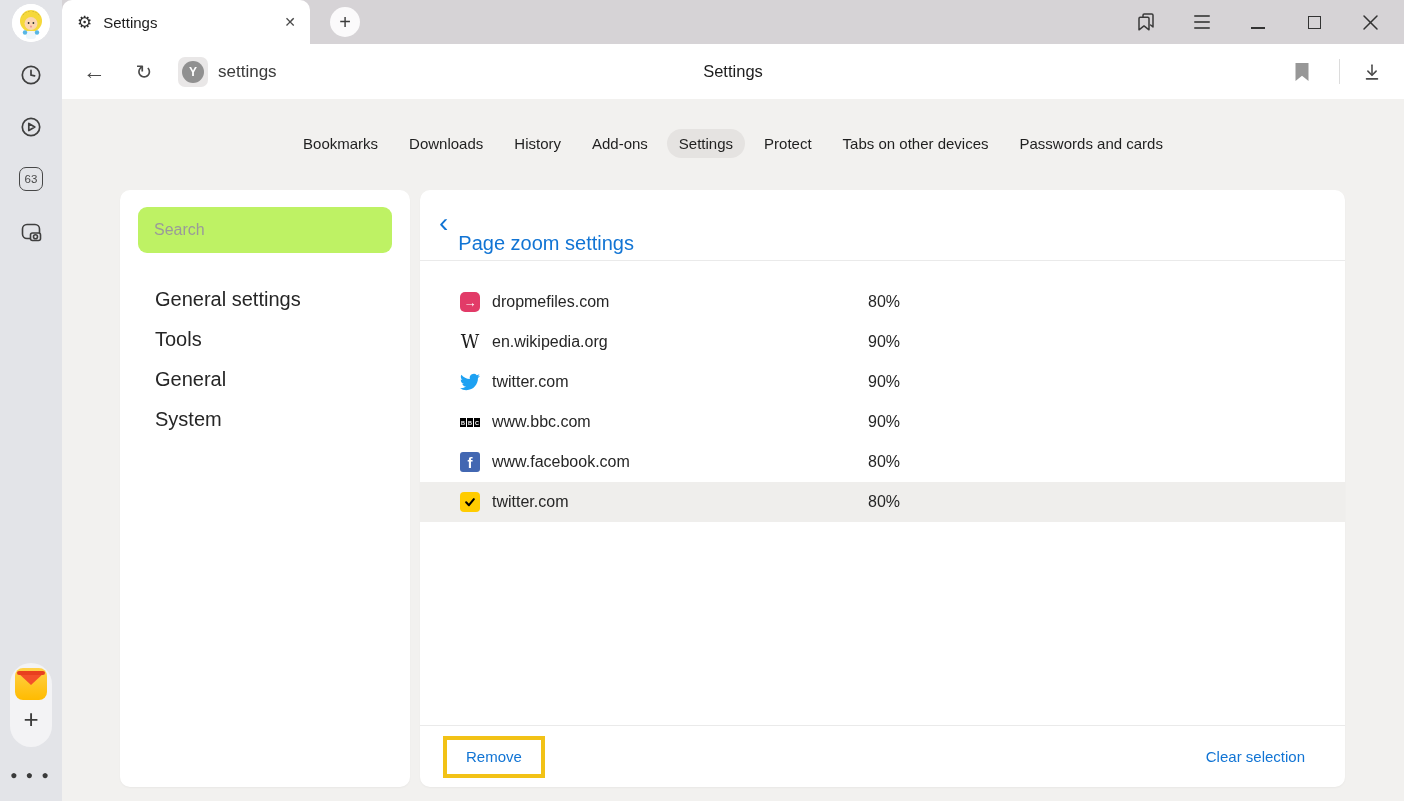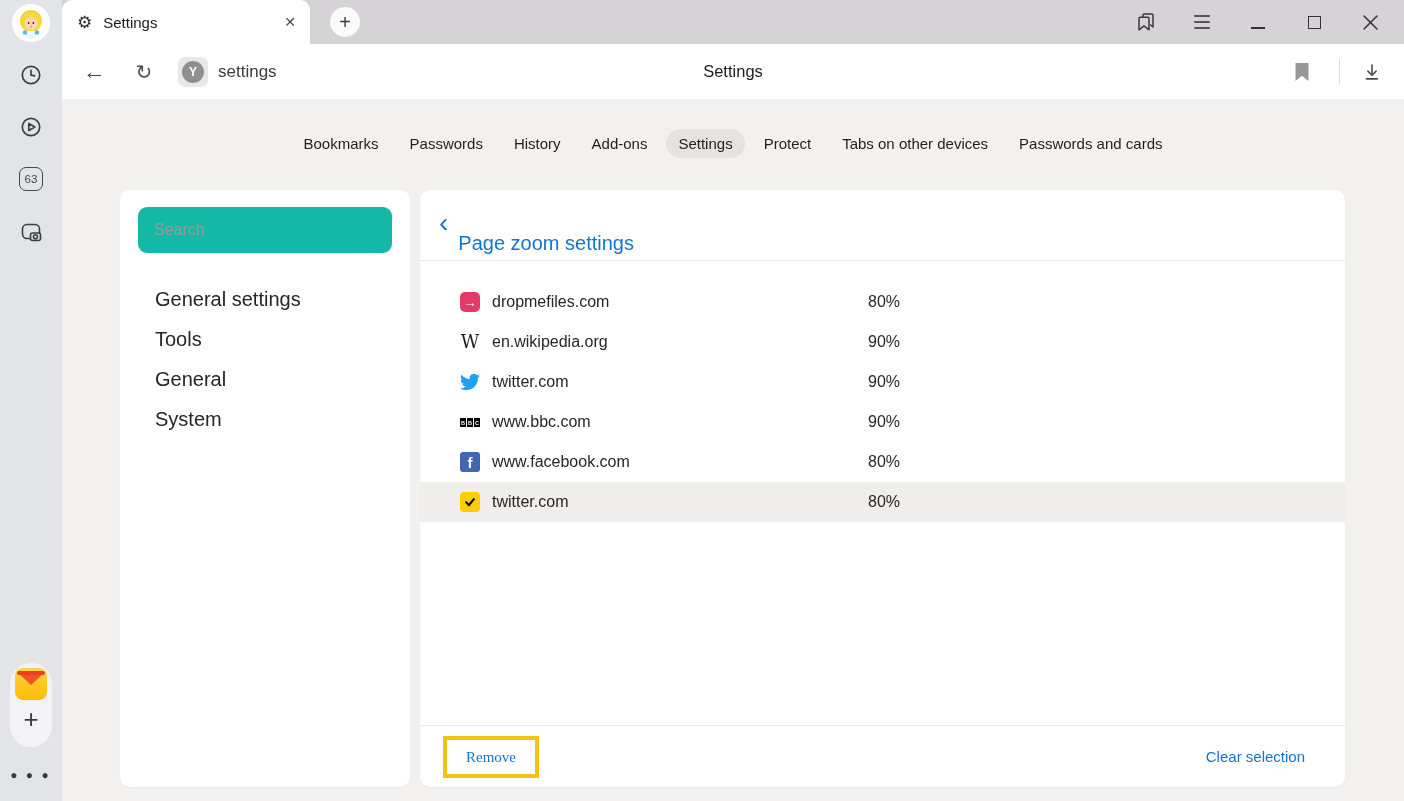--- a/index.html
+++ b/index.html
@@ -49,21 +49,21 @@
   .tb-sep { position:absolute; right:64px; top:15px; width:1px; height:25px; background:#dcdcdc; }
   .tb-dl { position:absolute; right:12px; top:0; width:40px; height:55px; display:flex; align-items:center; justify-content:center; cursor:pointer; }
 
   
   .navtabs { position:absolute; left:62px; right:0; top:129px; display:flex; justify-content:center; gap:7px; }
   .ntab { padding:6px 12px; font-size:15px; color:#1f1f1f; border-radius:15px; white-space:nowrap; cursor:pointer; }
   .ntab.active { background:#e5e3e1; }
 
   
   .lpanel { position:absolute; left:120px; top:190px; width:290px; height:597px; background:#fff; border-radius:10px; box-shadow:0 1px 2px rgba(0,0,0,.04); }
-  .search { display:block; margin:17px 18px 0 18px; width:254px; height:46px; background:#14b8a6; border:none; outline:none; border-radius:9px; padding:0 16px; font-size:16px; font-family:"Liberation Sans",sans-serif; color:#333; }
+  .search { display:block; margin:17px 18px 0 18px; width:254px; height:46px; background:#bef264; border:none; outline:none; border-radius:9px; padding:0 16px; font-size:16px; font-family:"Liberation Sans",sans-serif; color:#333; }
   .search::placeholder { color:#9a9a9a; }
   .snav { margin-top:26px; }
   .snav-item { height:40px; line-height:40px; padding-left:35px; font-size:20px; color:#262626; cursor:pointer; }
 
   
   .rpanel { position:absolute; left:420px; top:190px; width:925px; height:597px; background:#fff; border-radius:10px; box-shadow:0 1px 2px rgba(0,0,0,.04); }
   .rhead { height:71px; border-bottom:1px solid #eaeaea; display:flex; align-items:center; padding-left:19px; gap:10px; cursor:pointer; }
   .chev { color:#1174d4; font-size:28px; line-height:1; padding-bottom:4px; }
   .rtitle { color:#1174d4; font-size:20px;margin-top:36px; }
   .rows { margin-top:21px; }
@@ -74,21 +74,21 @@
   .pct { position:absolute; left:448px; top:0; line-height:40px; font-size:16px; color:#262626; }
 
   .fav-dropme { background:#e23b68; border-radius:5px; color:#fff; display:flex; align-items:center; justify-content:center; font-size:13px; font-weight:bold; }
   .fav-wiki { font-family:"DejaVu Serif", serif; font-size:18px; line-height:20px; color:#1c1c1c; text-align:center; }
   .fav-bbc { top:16px; height:9px; display:flex; gap:1px; }
   .fav-bbc i { width:6px; height:9px; background:#000; color:#fff; font-style:normal; font-weight:bold; font-size:5.5px; display:flex; align-items:center; justify-content:center; }
   .fav-fb { background:#4267b2; border-radius:3px; color:#fff; font-weight:bold; font-size:15px; display:flex; align-items:flex-end; justify-content:center; line-height:19px; }
   .fav-check { background:#ffcc00; border-radius:4px; display:flex; align-items:center; justify-content:center; }
 
   .rfoot { position:absolute; left:0; right:0; bottom:0; height:62px; border-top:1px solid #eaeaea; display:flex; align-items:center; justify-content:space-between; padding:0 40px 0 23px; }
-  .hl-box { border:4px solid #f2c216; padding:8px 19px;font-family:Liberation Serif, serif; }
+  .hl-box { border:4px solid #f2c216; padding:8px 19px; }
   .link { color:#1174d4; font-size:15px; cursor:pointer; }
 </style>
 </head>
 <body>
 
 <div class="win">
 
   <div class="rail">
     <div class="avatar">
       <svg width="38" height="38" viewBox="0 0 38 38">
@@ -190,21 +190,21 @@
       <svg width="22" height="22" viewBox="0 0 24 24" fill="none" stroke="#4a4a4a" stroke-width="1.7" stroke-linecap="round" stroke-linejoin="round">
         <line x1="12" y1="4.5" x2="12" y2="15"></line>
         <polyline points="7.5,11 12,15.6 16.5,11"></polyline>
         <line x1="6" y1="19.5" x2="18" y2="19.5"></line>
       </svg>
     </div>
   </div>
 
   <div class="navtabs">
     <span class="ntab">Bookmarks</span>
-    <span class="ntab">Passwords</span>
+    <span class="ntab">Downloads</span>
     <span class="ntab">History</span>
     <span class="ntab">Add-ons</span>
     <span class="ntab active">Settings</span>
     <span class="ntab">Protect</span>
     <span class="ntab">Tabs on other devices</span>
     <span class="ntab">Passwords and cards</span>
   </div>
 
   <div class="lpanel">
     <input class="search" type="text" placeholder="Search" style="">

